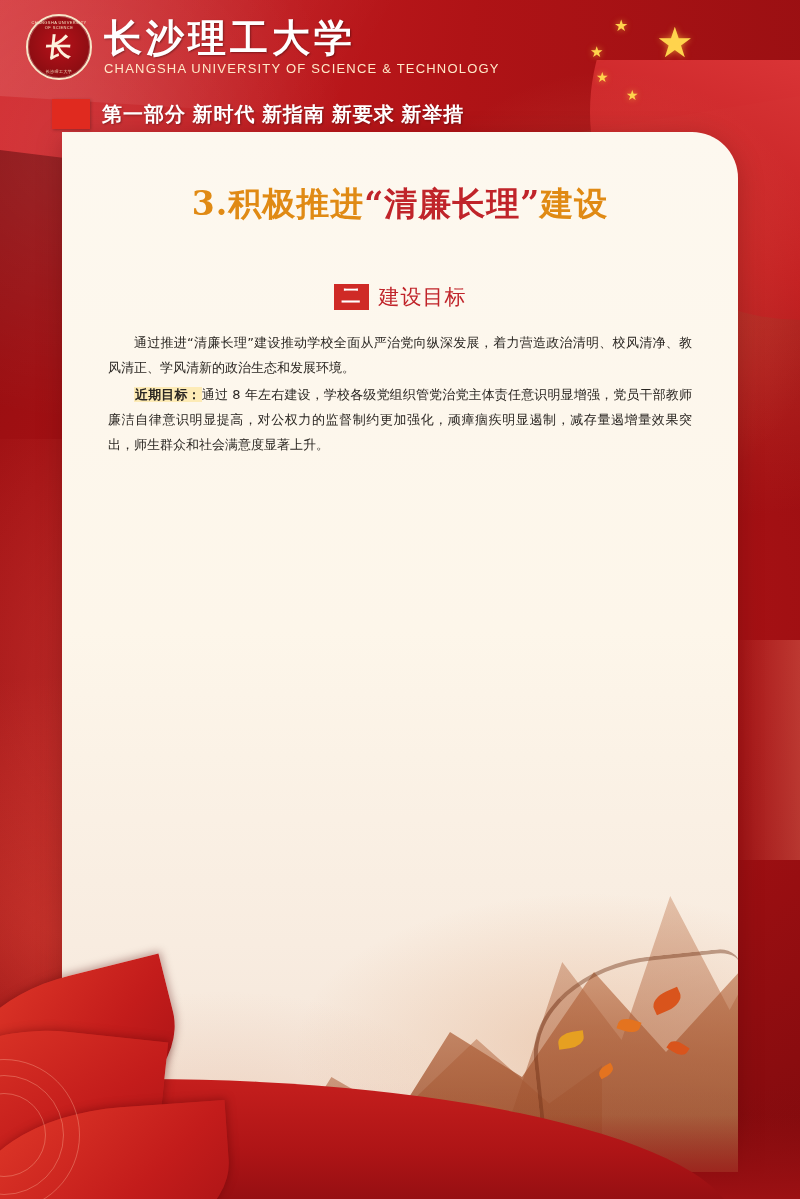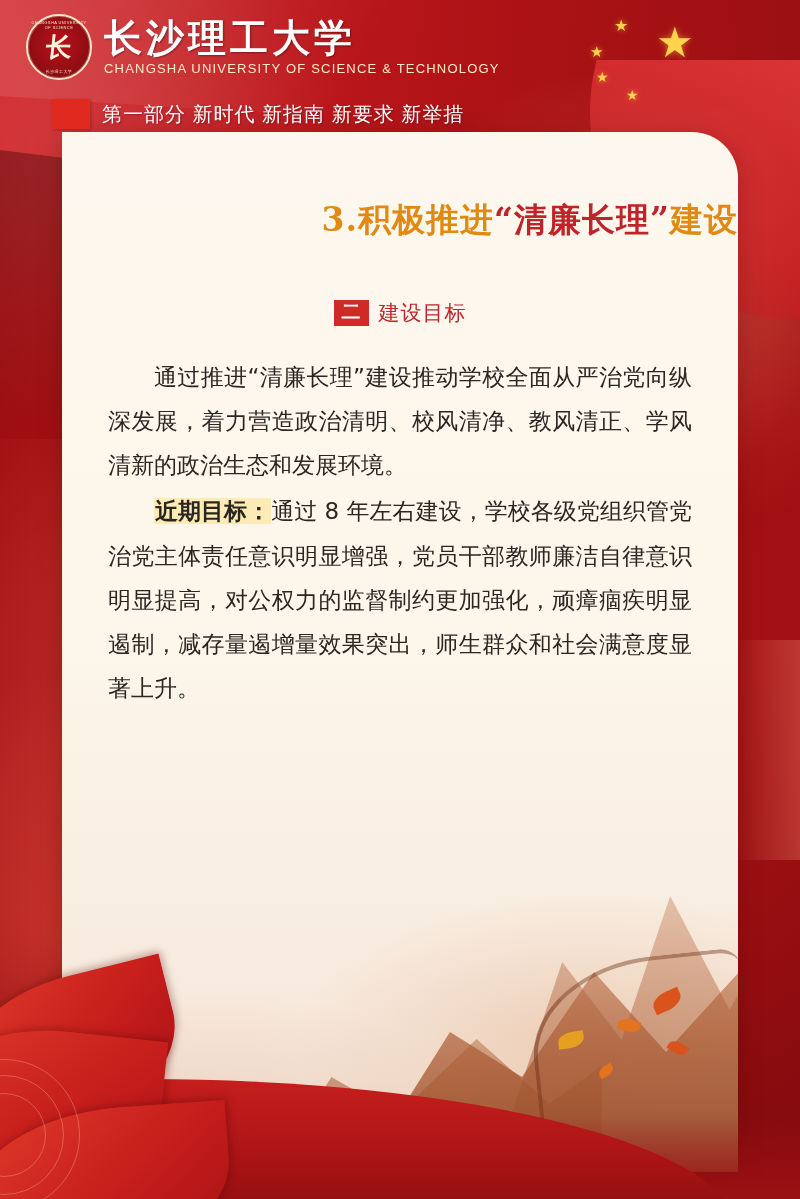--- a/index.html
+++ b/index.html
@@ -136,21 +136,21 @@
     z-index: 7;
   }
   .section-tag .block {
     width: 38px; height: 30px;
     background: #e02a1f;
     box-shadow: 1px 1px 3px rgba(0,0,0,0.25);
   }
   .section-tag .label {
     color: #fff;
     font-size: 20px;
-    font-weight: normal;
+    font-weight: bold;
     letter-spacing: 1px;
     margin-left: 12px;
     text-shadow: 1px 1px 2px rgba(0,0,0,0.3);
     white-space: nowrap;
   }
 
   
   .card {
     position: absolute;
     left: 62px; top: 132px;
@@ -165,22 +165,22 @@
     content: "";
     position: absolute;
     inset: 0;
     background:
       radial-gradient(ellipse 420px 220px at 78% 88%, rgba(214,140,90,0.30), rgba(255,255,255,0) 70%),
       radial-gradient(ellipse 360px 200px at 24% 96%, rgba(205,120,80,0.18), rgba(255,255,255,0) 70%);
     pointer-events: none;
   }
 
   .title {
-    margin: 66px 0 0 0;
-    text-align: right;
+    margin: 50px 0 0 0;
+    text-align: center;
     font-family: "DejaVu Serif", serif;
     font-weight: bold;
     font-size: 33px;
     letter-spacing: 1px;
     color: #e08a14;
     position: relative;
     z-index: 3;
   }
   .title .accent { color: #c0242a; }
 
@@ -204,23 +204,23 @@
   .subhead .text {
     color: #c0242a;
     font-size: 21px;
     font-weight: normal;
     letter-spacing: 1px;
   }
 
   .body {
     position: relative;
     z-index: 3;
-    margin: 28px 46px 0 46px;
+    margin: 20px 46px 0 46px;
     color: #2a2622;
-    font-size: 23px;
+    font-size: 13px;
     line-height: 1.92;
     text-align: justify;
     font-family: "DejaVu Sans", "Liberation Sans", sans-serif;
   }
   .body p { margin: 0 0 2px 0; text-indent: 2em; }
   .hl {
     background: #fdebb6;
     font-weight: bold;
     padding: 0 1px;
   }

